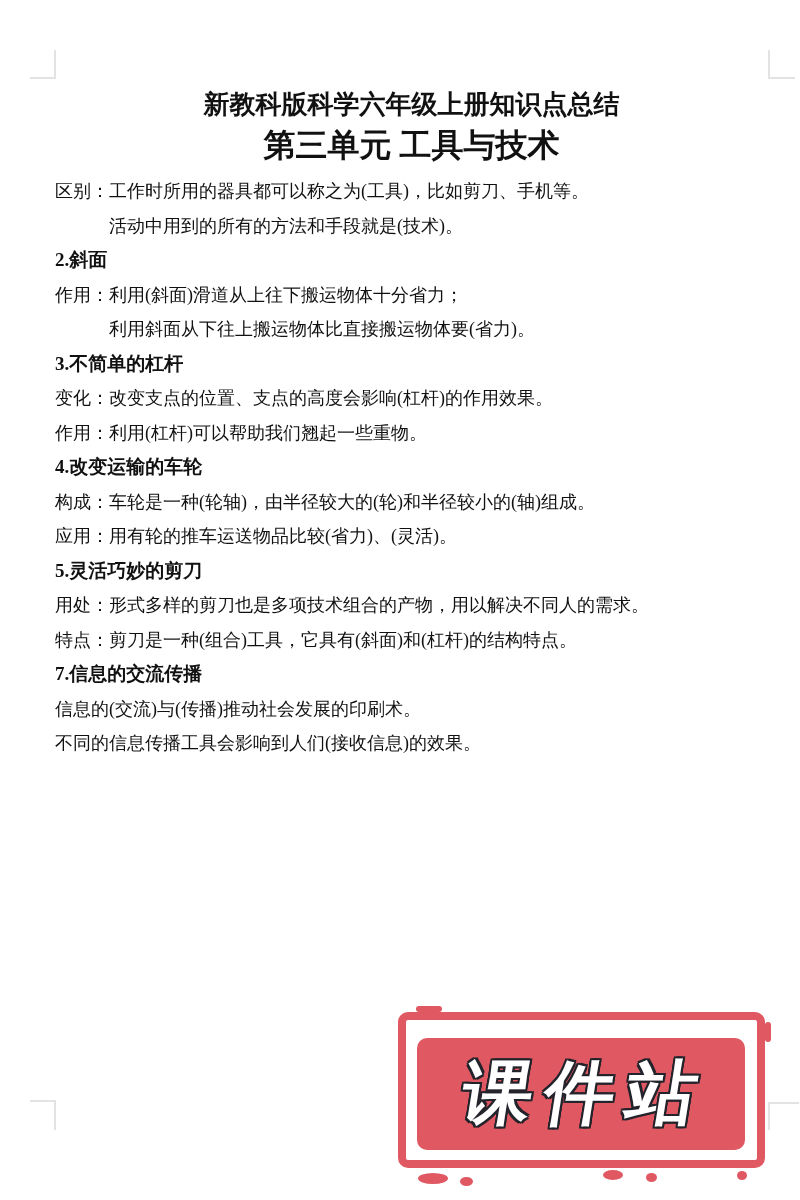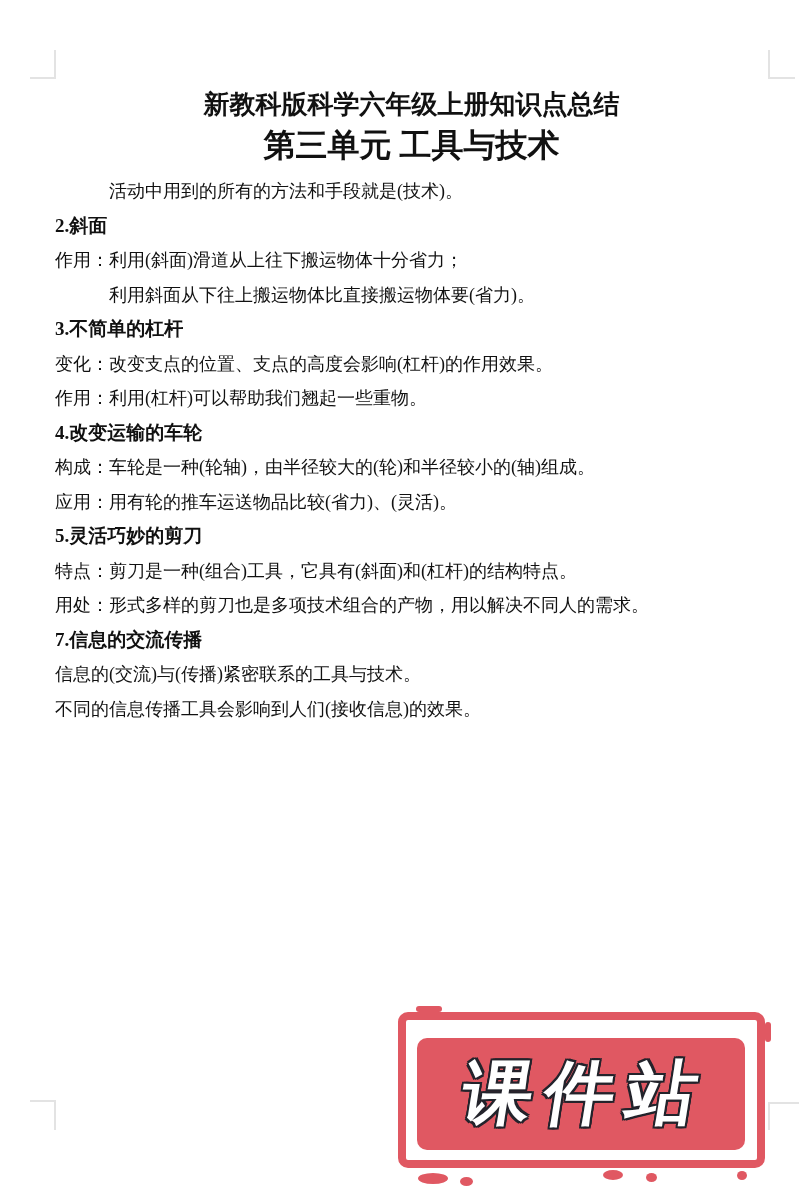--- a/index.html
+++ b/index.html
@@ -75,20 +75,21 @@
 <div class="corner tr"></div>
 <div class="corner bl"></div>
 <div class="corner br"></div>
 
 <div class="content">
   <p class="title">新教科版科学六年级上册知识点总结</p>
   <p class="subtitle">第三单元 工具与技术</p>
   <div class="sections">
   <div class="section">
     <div class="sec-lines">
+          <p class="line"><span class="label">区别：</span>工作时所用的器具都可以称之为(工具)，比如剪刀、手机等。</p>
           <p class="line cont">活动中用到的所有的方法和手段就是(技术)。</p>
         </div>
   </div>
 
   <div class="section">
     <p class="sec-heading">2.斜面</p>
     <div class="sec-lines">
           <p class="line"><span class="label">作用：</span>利用(斜面)滑道从上往下搬运物体十分省力；</p>
           <p class="line cont">利用斜面从下往上搬运物体比直接搬运物体要(省力)。</p>
         </div>
@@ -106,30 +107,30 @@
     <p class="sec-heading">4.改变运输的车轮</p>
     <div class="sec-lines">
           <p class="line"><span class="label">构成：</span>车轮是一种(轮轴)，由半径较大的(轮)和半径较小的(轴)组成。</p>
           <p class="line"><span class="label">应用：</span>用有轮的推车运送物品比较(省力)、(灵活)。</p>
         </div>
   </div>
 
   <div class="section">
     <p class="sec-heading">5.灵活巧妙的剪刀</p>
     <div class="sec-lines">
+          <p class="line"><span class="label">用处：</span>形式多样的剪刀也是多项技术组合的产物，用以解决不同人的需求。</p>
           <p class="line"><span class="label">特点：</span>剪刀是一种(组合)工具，它具有(斜面)和(杠杆)的结构特点。</p>
-          <p class="line"><span class="label">用处：</span>形式多样的剪刀也是多项技术组合的产物，用以解决不同人的需求。</p>
         </div>
   </div>
 
 
   <div class="section">
     <p class="sec-heading">7.信息的交流传播</p>
     <div class="sec-lines">
-          <p class="line">信息的(交流)与(传播)紧密联系的工具与技术。</p>
+          <p class="line">信息的(交流)与(传播)推动社会发展的印刷术。</p>
           <p class="line">不同的信息传播工具会影响到人们(接收信息)的效果。</p>
         </div>
   </div>
 </div>
 </div>
 
 <div class="stamp">
   <div class="stamp-frame">
     <span class="brk b1"></span>
       <span class="brk b2"></span>

